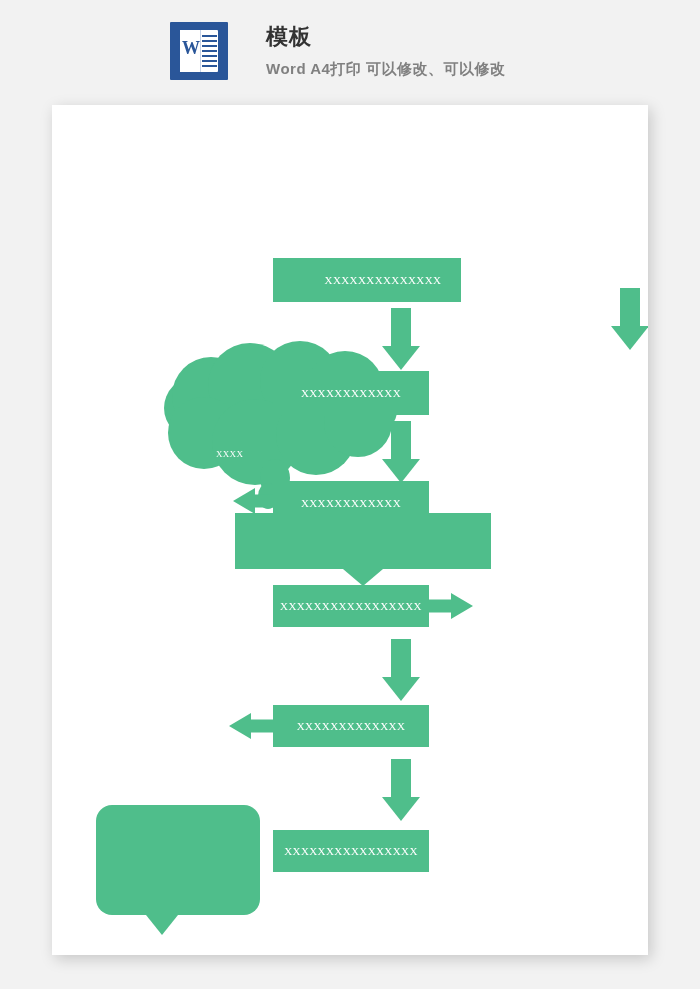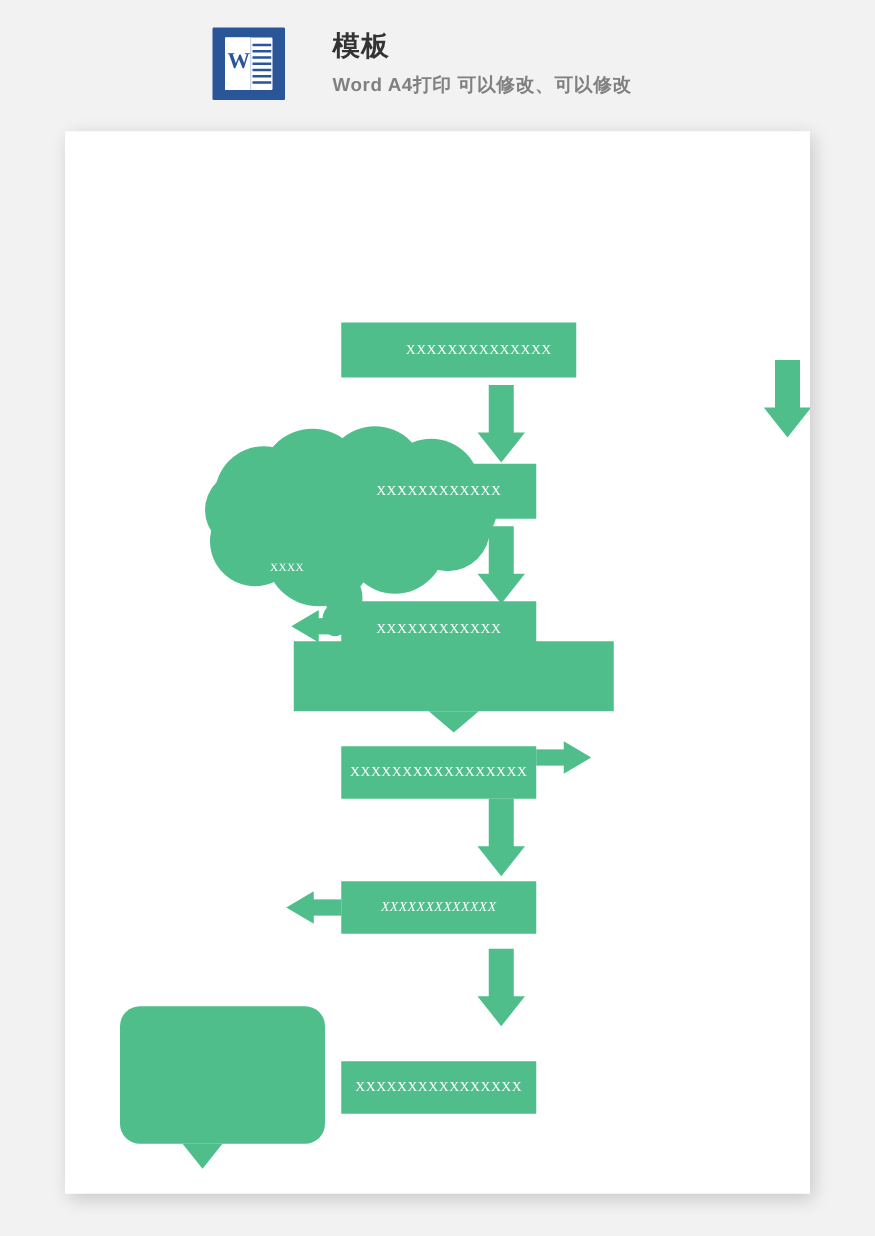--- a/index.html
+++ b/index.html
@@ -268,49 +268,49 @@
 
   <div class="node" style="left:221px; top:376px; width:156px; height:44px;">
     <span>XXXXXXXXXXXX</span>
   </div>
 
   <div class="callout" style="left:183px; top:408px; width:256px; height:56px;">
     <div class="tail" style="left:50%; transform:translateX(-50%); bottom:-17px;
                 border-left-width:20px; border-right-width:20px; border-top-width:17px;"></div>
   </div>
 
-  <div class="node" style="left:221px; top:492px; width:156px; height:42px;text-align:center;">
+  <div class="node" style="left:221px; top:480px; width:156px; height:42px;text-align:center;">
     <span>XXXXXXXXXXXXXXXXX</span>
   </div>
 
   <div class="arrow-right" style="position:absolute; left:377px; top:488px; width:44px; height:26px;">
     <div class="stem" style="width:24px; height:13px;"></div>
     <div class="head" style="border-top-width:13px; border-bottom-width:13px; border-left-width:22px;"></div>
   </div>
 
   <div class="arrow-down" style="left:330px; top:534px; width:38px; height:62px;">
     <div class="stem" style="width:20px; height:40px;"></div>
     <div class="head" style="border-left-width:19px; border-right-width:19px; border-top-width:24px;"></div>
   </div>
 
   <div class="arrow-left" style="position:absolute; left:177px; top:608px; width:44px; height:26px;">
     <div class="stem" style="width:24px; height:13px;"></div>
     <div class="head" style="border-top-width:13px; border-bottom-width:13px; border-right-width:22px;"></div>
   </div>
 
-  <div class="node" style="left:221px; top:600px; width:156px; height:42px;font-style:italic;">
+  <div class="node" style="left:221px; top:600px; width:156px; height:42px;">
     <span>XXXXXXXXXXXXX</span>
   </div>
 
   <div class="arrow-down" style="left:330px; top:654px; width:38px; height:62px;">
     <div class="stem" style="width:20px; height:40px;"></div>
     <div class="head" style="border-left-width:19px; border-right-width:19px; border-top-width:24px;"></div>
   </div>
 
-  <div class="node" style="left:221px; top:744px; width:156px; height:42px;">
+  <div class="node" style="left:221px; top:725px; width:156px; height:42px;">
     <span>XXXXXXXXXXXXXXXX</span>
   </div>
 
   <div class="callout" style="left:44px; top:700px; width:164px; height:110px; border-radius:16px;">
     <div class="tail" style="left:50px; bottom:-20px;
                 border-left-width:16px; border-right-width:16px; border-top-width:20px;"></div>
     <span></span>
   </div>
 
   <div class="arrow-down" style="left:559px; top:183px; width:38px; height:62px;">

